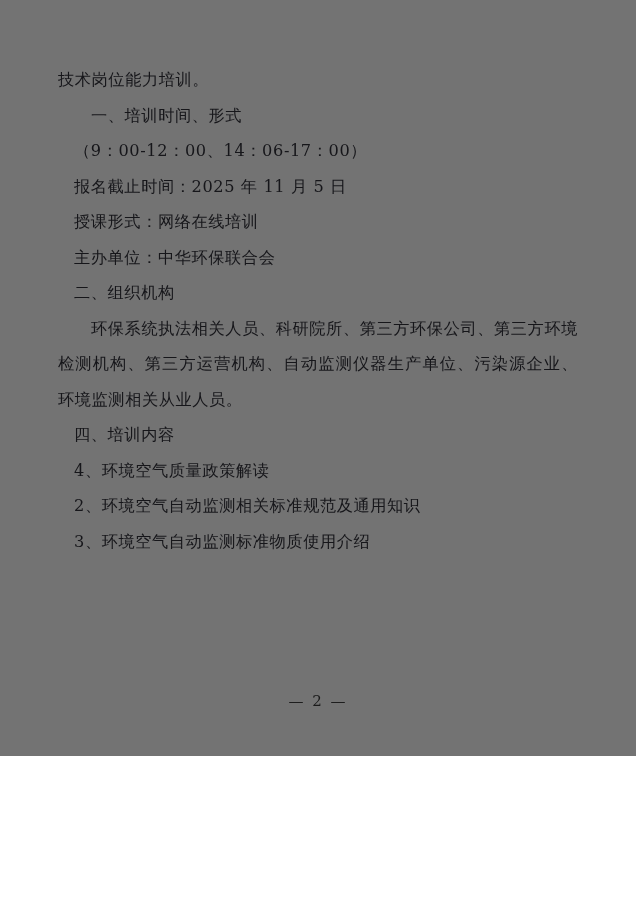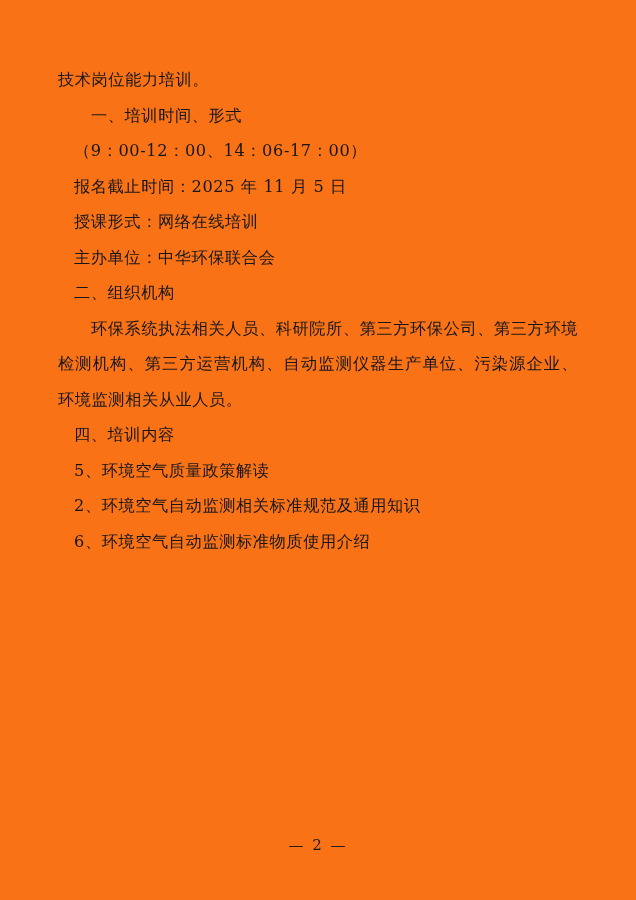--- a/index.html
+++ b/index.html
@@ -10,22 +10,22 @@
     width: 636px;
     height: 900px;
     background: #ffffff;
     font-family: "DejaVu Serif", "Liberation Serif", serif;
     color: #1a1a1a;
     overflow: hidden;
   }
   .page {
     position: relative;
     width: 636px;
-    height: 900px;
-    background: #f97316;
+    height: 756px;
+    background: #737373;
     box-sizing: border-box;
     padding: 62px 58px 40px 58px;
   }
   .body-text {
     font-size: 16.2px;
     line-height: 35.5px;
     letter-spacing: 0.6px;
     text-align: justify;
     color: #16161a;
   }
@@ -58,18 +58,18 @@
   <div class="body-text">
     <p class="para">技术岗位能力培训。</p>
     <p class="para indent2">一、培训时间、形式</p>
     <p class="para indent1">（9：00-12：00、14：06-17：00）</p>
     <p class="para indent1">报名截止时间：2025 年 11 月 5 日</p>
     <p class="para indent1">授课形式：网络在线培训</p>
     <p class="para indent1">主办单位：中华环保联合会</p>
     <p class="para indent1">二、组织机构</p>
     <p class="para indent2">环保系统执法相关人员、科研院所、第三方环保公司、第三方环境检测机构、第三方运营机构、自动监测仪器生产单位、污染源企业、环境监测相关从业人员。</p>
     <p class="para indent1">四、培训内容</p>
-    <p class="para indent1">5、环境空气质量政策解读</p>
+    <p class="para indent1">4、环境空气质量政策解读</p>
     <p class="para indent1">2、环境空气自动监测相关标准规范及通用知识</p>
-    <p class="para indent1">6、环境空气自动监测标准物质使用介绍</p>
+    <p class="para indent1">3、环境空气自动监测标准物质使用介绍</p>
   </div>
   <div class="footer">— 2 —</div>
 </div>
 
 </body></html>

